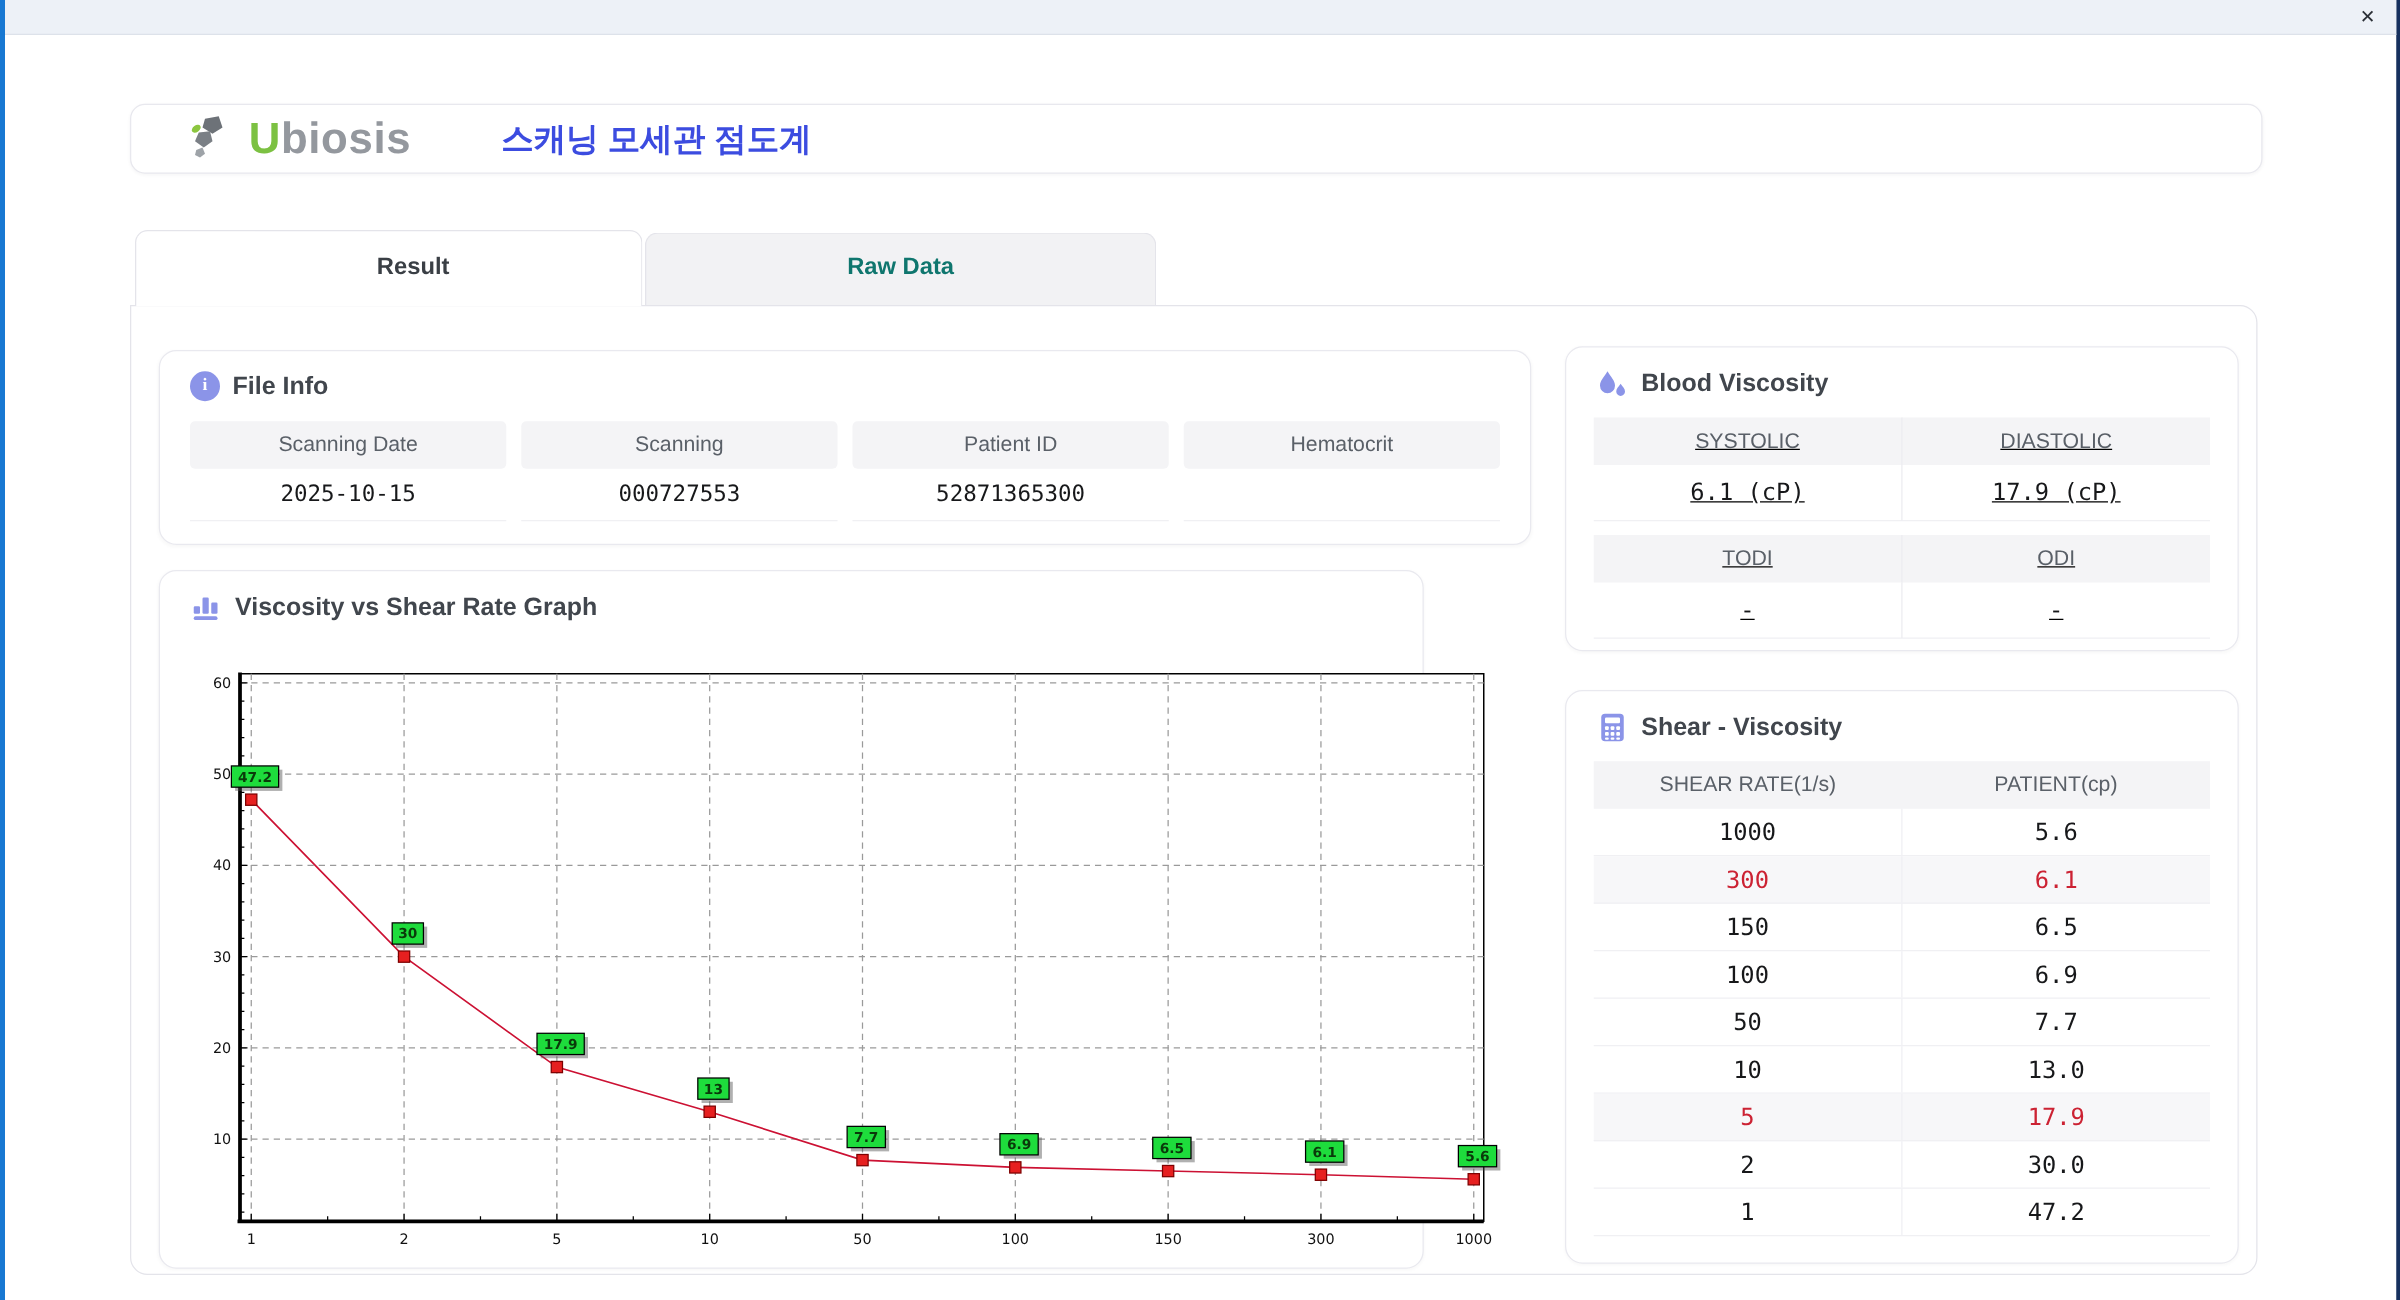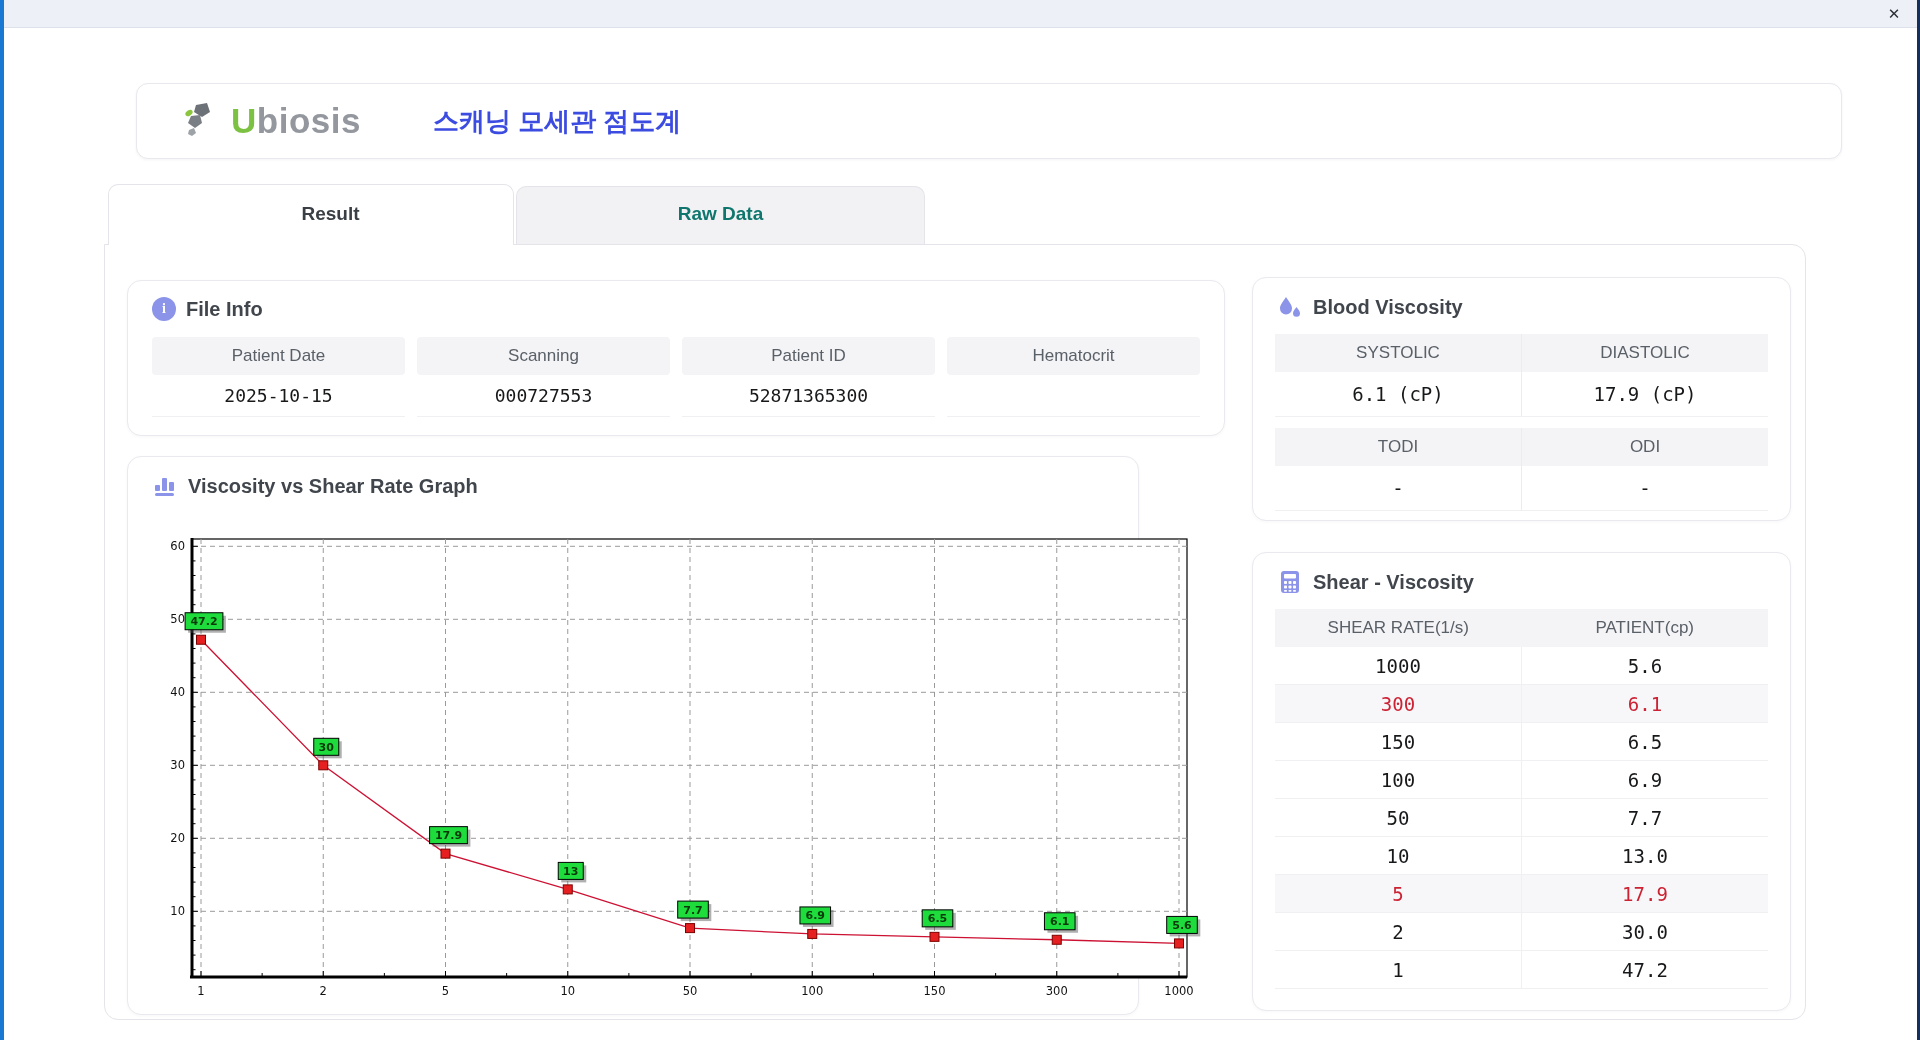--- a/index.html
+++ b/index.html
@@ -8,23 +8,23 @@
 
   
   .titlebar { position:absolute; left:4px; top:0; right:3px; height:28px;
               background:#edf1f7; border-bottom:1px solid #dde2ea; }
   .close-btn { position:absolute; right:12px; top:4px; width:22px; height:20px;
                color:#2b2f36; font-size:15px; line-height:20px; text-align:center; cursor:default; }
   .edge-left  { position:absolute; left:0; top:0; bottom:0; width:4px; background:#1878d2; }
   .edge-right { position:absolute; right:0; top:0; bottom:0; width:3px; background:#16305e; }
 
   
-  .header-card { position:absolute; left:104px; top:83px; width:1706px; height:76px;
+  .header-card { position:absolute; left:104px; top:83px; width:1706px; height:56px;
                  background:#fff; border:1px solid #e8e8ee; border-radius:12px;
-                 box-shadow:0 1px 3px rgba(40,40,60,.05); display:flex; align-items:center;margin-left:32px; }
+                 box-shadow:0 1px 3px rgba(40,40,60,.05); display:flex; align-items:center; }
   .logo-wrap { display:flex; align-items:center; margin-left:46px; }
   .logo-text { font-size:35px; font-weight:bold; letter-spacing:.5px; }
   .logo-u { color:#7cc142; }
   .logo-rest { color:#94989e; }
   .app-title { margin-left:72px; font-size:26px; font-weight:bold; color:#3c4ce0; }
 
   
   .tab { position:absolute; text-align:center; font-size:19px; font-weight:bold;
          border:1px solid #e4e4ea; border-bottom:none; border-radius:10px 10px 0 0; cursor:default; }
   .tab-result { left:108px; top:184px; width:406px; height:61px; background:#fff;
@@ -55,21 +55,21 @@
   
   .fi-grid { display:flex; gap:12px; padding:16px 24px 0 24px; }
   .fi-col { flex:1; }
   .fi-head { height:38px; background:#f4f4f6; border-radius:4px; color:#5a6068;
              font-size:17px; display:flex; align-items:center; justify-content:center; }
   .fi-val { height:42px; display:flex; align-items:center; justify-content:center;
             font-size:18px; color:#17181a; border-bottom:1px solid #f0f0f3;
             font-family:"DejaVu Sans Mono", monospace; }
 
   
-  .bv-table { margin:14px 22px 0 22px; }
+  .bv-table { margin:14px 22px 0 22px;text-decoration:underline; }
   .bv-row { display:flex; }
   .bv-head { flex:1; height:38px; background:#f4f4f6; color:#5a6068; font-size:17px;
              display:flex; align-items:center; justify-content:center; }
   .bv-val  { flex:1; height:45px; display:flex; align-items:center; justify-content:center;
              font-size:19px; color:#17181a; font-family:"DejaVu Sans Mono", monospace;
              border-bottom:1px solid #f0f0f3; }
   .bv-val + .bv-val, .bv-head + .bv-head { border-left:1px solid #ececf0; }
 
   
   .sh-table { margin:14px 22px 0 22px; }
@@ -115,21 +115,21 @@
 
 <div class="content-panel">
 
   <div class="card card-fileinfo">
     <div class="sec-title">
       <span class="ico-circle">i</span>
       <span>File Info</span>
     </div>
     <div class="fi-grid">
         <div class="fi-col">
-          <div class="fi-head">Patient Date</div>
+          <div class="fi-head">Scanning Date</div>
           <div class="fi-val">2025-10-15</div>
         </div>
         <div class="fi-col">
           <div class="fi-head">Scanning</div>
           <div class="fi-val">000727553</div>
         </div>
         <div class="fi-col">
           <div class="fi-head">Patient ID</div>
           <div class="fi-val">52871365300</div>
         </div>

